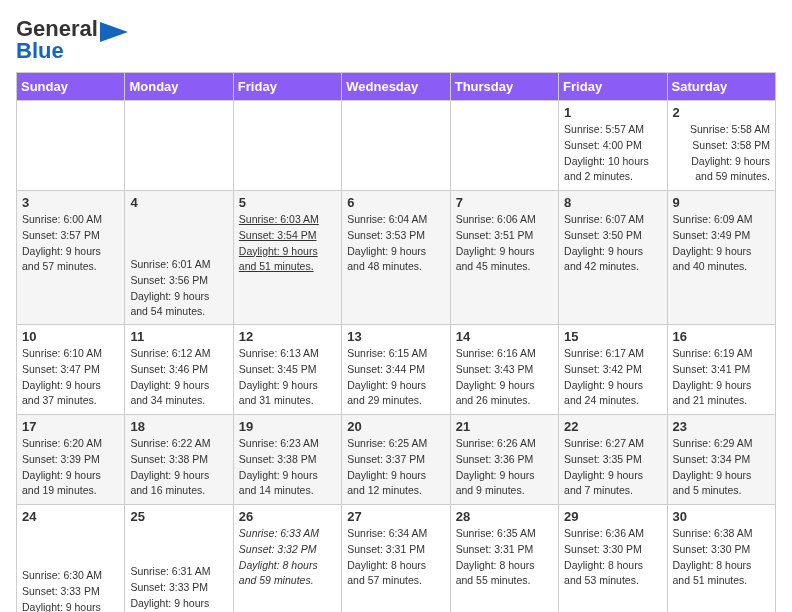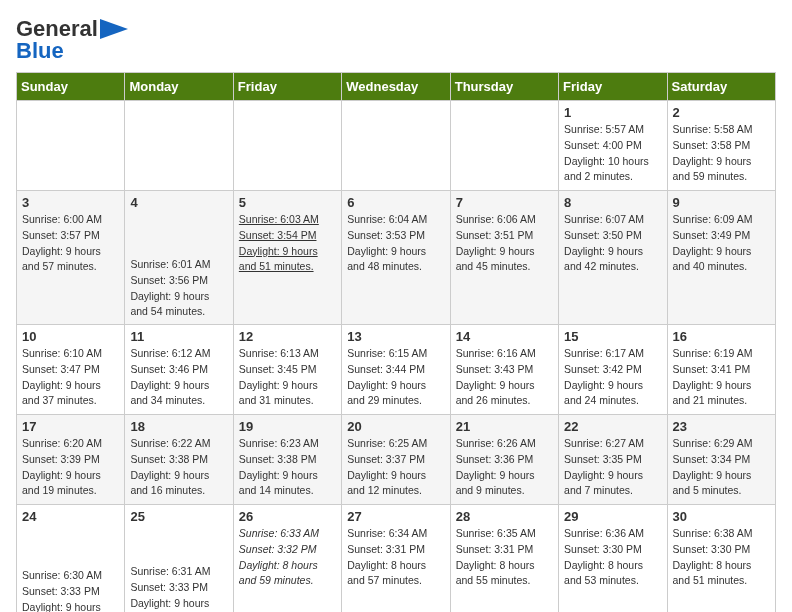--- a/index.html
+++ b/index.html
@@ -32,21 +32,21 @@
     .location-title {
       font-size: 16px;
       color: #444;
     }
     table {
       width: 100%;
       border-collapse: collapse;
       table-layout: fixed;
     }
     thead th {
-      background: #4d7c0f;
+      background: #8b5cf6;
       color: #fff;
       font-size: 13px;
       font-weight: bold;
       padding: 6px 4px;
       text-align: left;
       border: 1px solid #ccc;
     }
     tbody td {
       border: 1px solid #ccc;
       vertical-align: top;
@@ -74,21 +74,21 @@
     }
     .empty-cell {
       background: #fff;
     }
   </style>
 </head>
 <body>
 
 <div class="header-area">
   <div class="logo">
-    <div style="display:flex;align-items:center;">
+    <div style="display:flex;align-items:flex-end;">
       <span style="font-size:22px;font-weight:bold;color:#333;">General</span>
       <svg width="28" height="20" viewBox="0 0 28 20" style="margin-left:2px;">
         <polygon points="0,0 28,10 0,20" fill="#1565c0"></polygon>
       </svg>
     </div>
     <span style="font-size:22px;font-weight:bold;color:#1565c0;margin-top:-4px;">Blue</span>
   </div>
   <div class="title-area">
     <div class="month-title"></div>
     <div class="location-title"></div>
@@ -116,21 +116,21 @@
         <td class="empty-cell"></td>
         <td>
           <span class="day-number">1</span>
           <div class="day-info" style="white-space: pre-line;">Sunrise: 5:57 AM
 Sunset: 4:00 PM
 Daylight: 10 hours
 and 2 minutes.</div>
         </td>
         <td>
           <span class="day-number">2</span>
-          <div class="day-info" style="white-space: pre-line;">Sunrise: 5:58 AM
+          <div class="day-info" style="white-space: pre-line; text-align: right;">Sunrise: 5:58 AM
 Sunset: 3:58 PM
 Daylight: 9 hours
 and 59 minutes.</div>
         </td>
       </tr>
       <tr>
         <td>
           <span class="day-number">3</span>
           <div class="day-info" style="white-space: pre-line;">Sunrise: 6:00 AM
 Sunset: 3:57 PM

